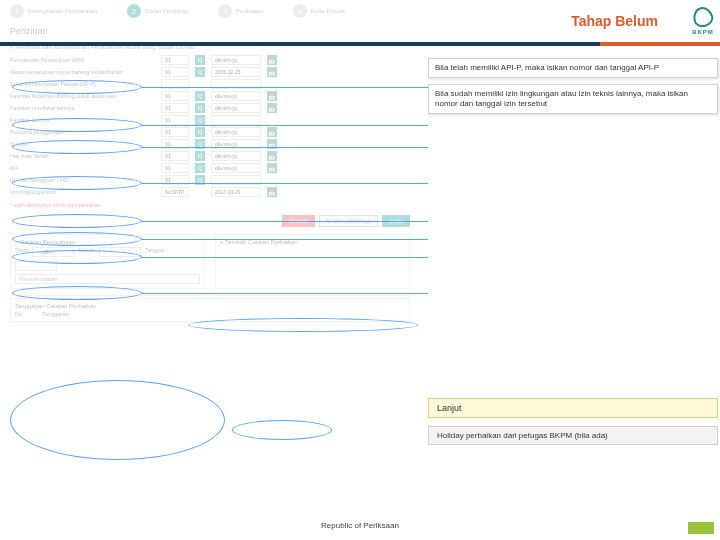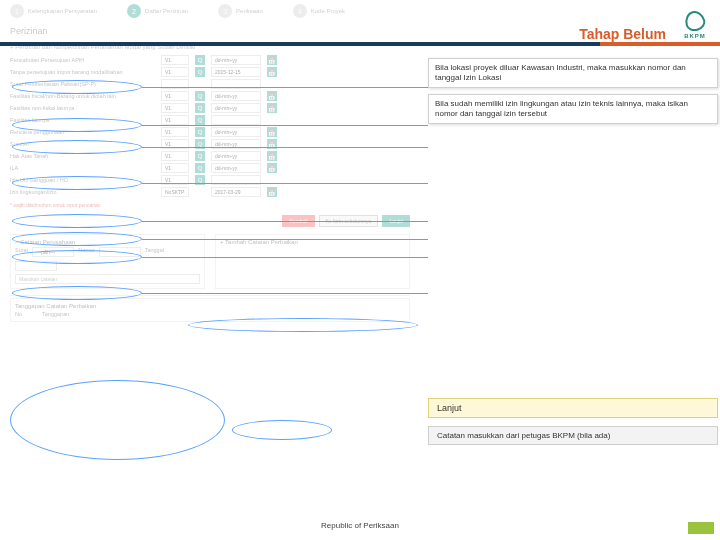--- a/index.html
+++ b/index.html
@@ -1,18 +1,18 @@
 <!DOCTYPE html>
 <html><head>
 <meta charset="utf-8">
 <style>
   *{box-sizing:border-box;margin:0;padding:0;font-family:Arial,Helvetica,sans-serif}
   body{width:720px;height:540px;background:#fff;position:relative;overflow:hidden}
   .bg-app{position:absolute;left:0;top:0;width:425px;height:528px;opacity:.35;font-size:6px;color:#666}
-  .header-bar{position:absolute;right:0;top:0;width:720px;height:42px;display:flex;justify-content:flex-end;align-items:flex-end;padding-right:8px;gap:12px;background:transparent}
+  .header-bar{position:absolute;right:0;top:0;width:720px;height:42px;display:flex;justify-content:flex-end;align-items:center;gap:28px;background:transparent}
   .title-block{text-align:right;font-size:14px;font-weight:bold;color:#d95c2a;font-family:"Trebuchet MS",sans-serif;line-height:1.15}
   .logo{width:34px;height:34px;display:flex;flex-direction:column;align-items:center;justify-content:center}
   .logo-mark{width:20px;height:20px;border:2px solid #2a8a7a;border-radius:50% 50% 50% 50%/60% 60% 40% 40%;transform:rotate(-15deg)}
   .logo-text{font-size:6px;font-weight:bold;color:#2a8a7a;letter-spacing:1px;margin-top:2px}
   .header-underline{position:absolute;left:0;top:42px;width:720px;height:4px;background:linear-gradient(to right,#173a5e 0 600px,#d95c2a 600px 720px)}
   .stepper{display:flex;gap:30px;padding:4px 10px}
   .step{display:flex;align-items:center;gap:4px}
   .step-circle{width:14px;height:14px;border-radius:50%;background:#ccc;color:#fff;font-size:7px;display:flex;align-items:center;justify-content:center}
   .step-circle.active{background:#20a090}
   .step-label{font-size:6px;color:#777}
@@ -209,23 +209,23 @@
 <div class="callout-line" style="left:142px;top:87px;width:286px"></div>
 <div class="callout-line" style="left:142px;top:125px;width:286px"></div>
 <div class="callout-line" style="left:142px;top:147px;width:286px"></div>
 <div class="callout-line" style="left:142px;top:183px;width:286px"></div>
 <div class="callout-line" style="left:142px;top:221px;width:286px"></div>
 <div class="callout-line" style="left:142px;top:239px;width:286px"></div>
 <div class="callout-line" style="left:142px;top:257px;width:286px"></div>
 <div class="callout-line" style="left:142px;top:293px;width:286px"></div>
 
 <div class="info-boxes">
-  <div class="info-box">Bila lokasi proyek diluar Kawasan Industri, maka masukkan nomor dan tanggal Izin Lokasi</div>
+  <div class="info-box">Bila telah memiliki API-P, maka isikan nomor dan tanggal API-P</div>
   <div class="info-box">Bila sudah memiliki izin lingkungan atau izin teknis lainnya, maka isikan nomor dan tanggal izin tersebut</div>
 </div>
 
 <div class="lower-boxes">
   <div class="lanjut-box">Lanjut</div>
-  <div class="catatan-box">Catatan masukkan dari petugas BKPM (bila ada)</div>
+  <div class="catatan-box">Holiday perbaikan dari petugas BKPM (bila ada)</div>
 </div>
 
 <div class="footer">Republic of Periksaan</div>
 <div class="footer-accent"></div>
 
 </body></html>

